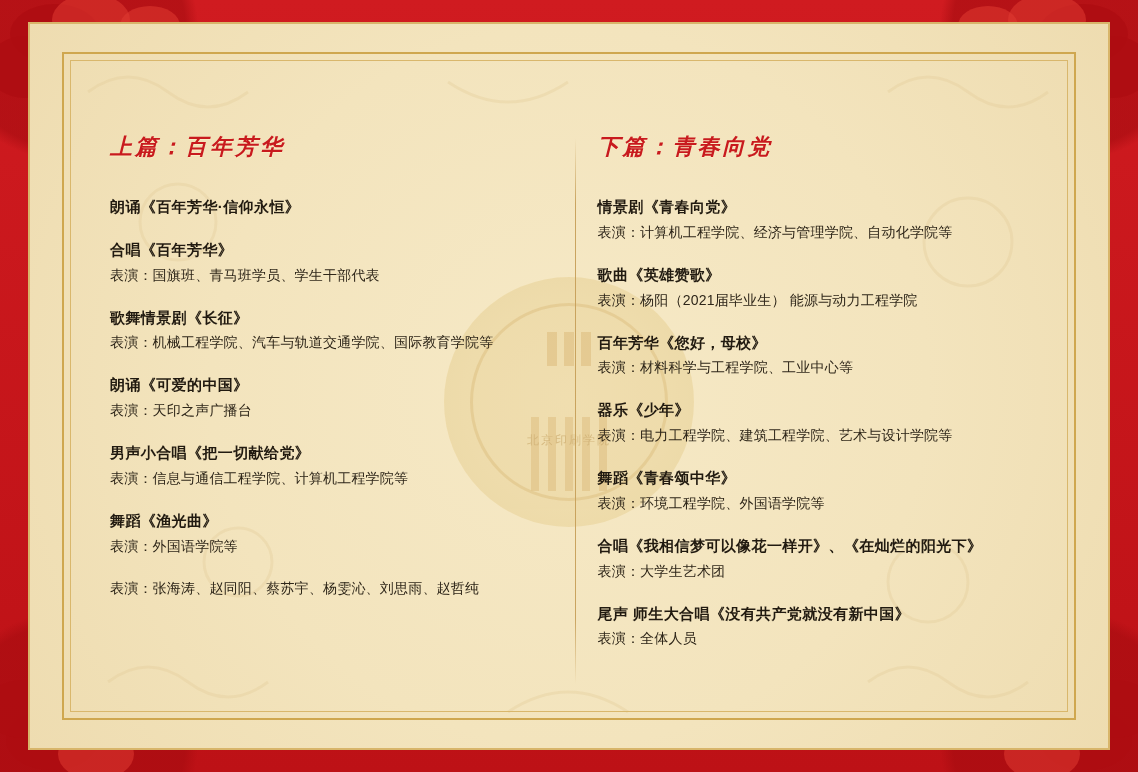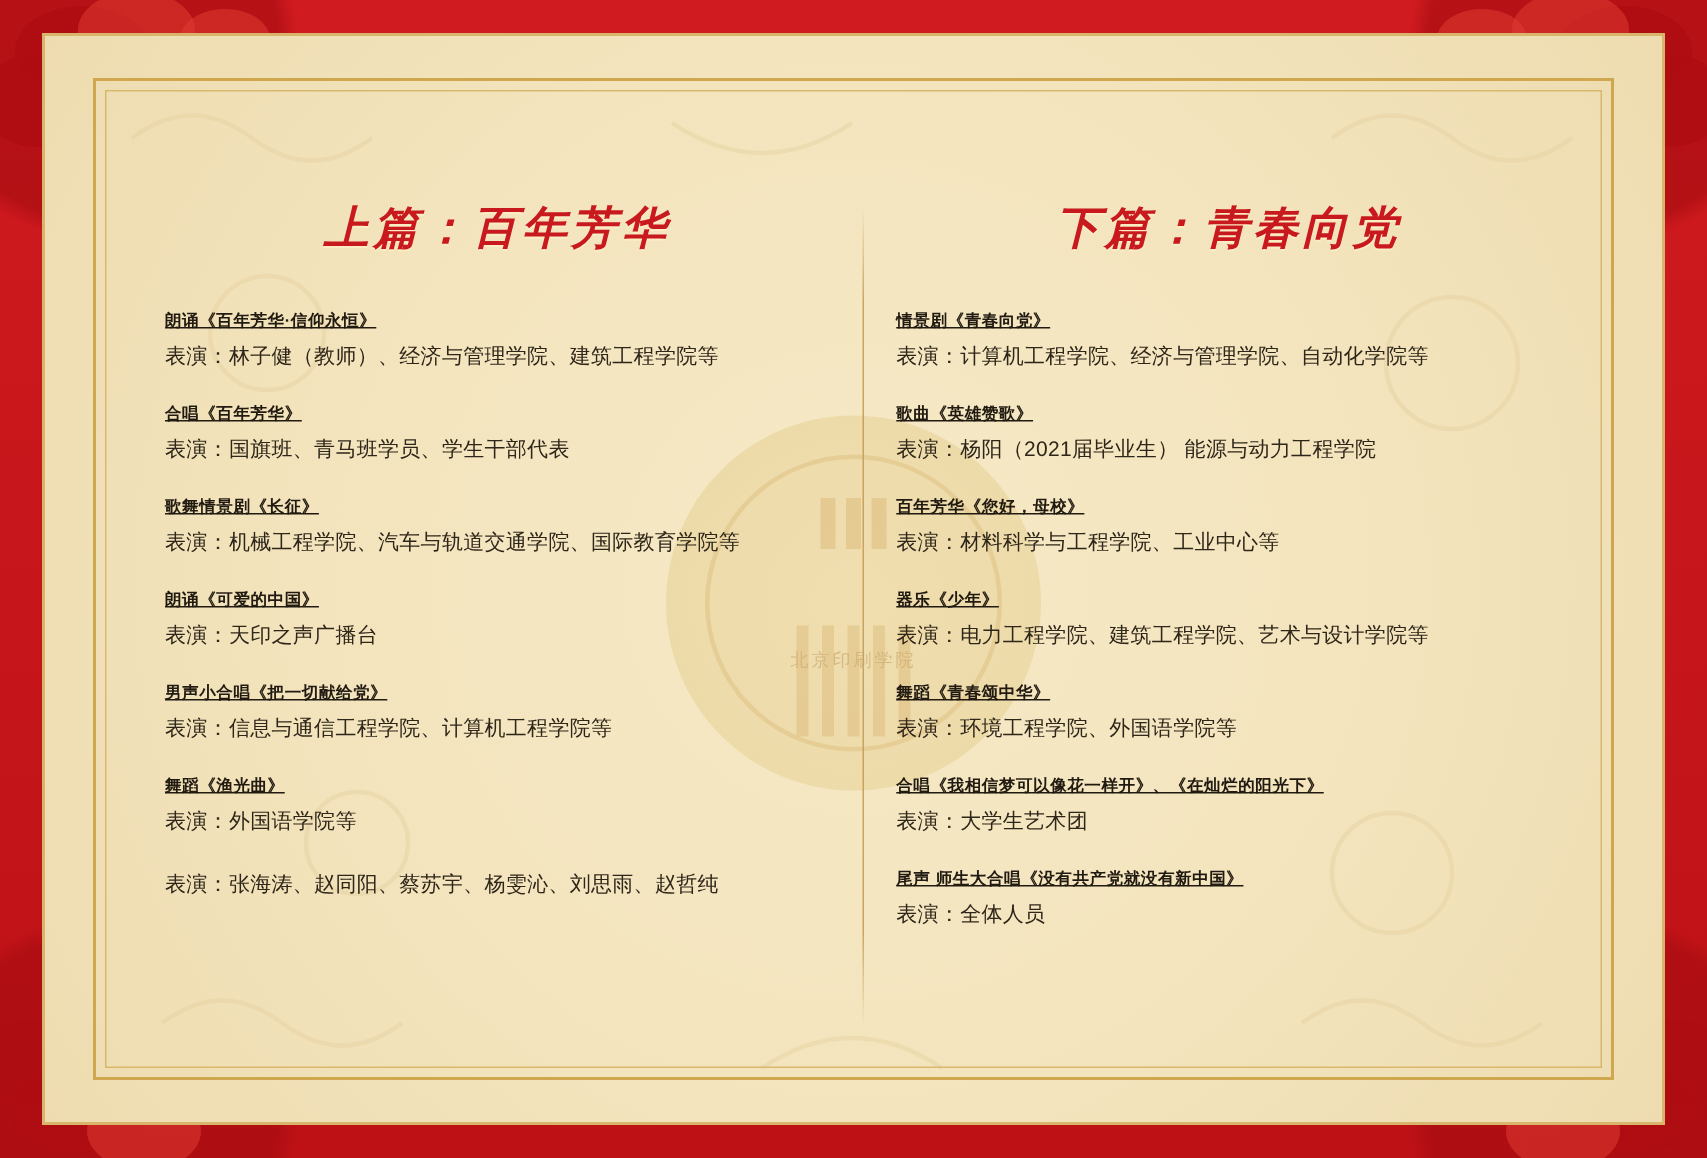--- a/index.html
+++ b/index.html
@@ -155,42 +155,41 @@
     box-sizing: border-box;
   }
   .col.left { padding-left: 34px; }
   .divider {
     width: 1px;
     background: linear-gradient(180deg, rgba(199,160,90,0) 0%, rgba(199,160,90,.95) 12%, rgba(199,160,90,.95) 88%, rgba(199,160,90,0) 100%);
     margin: 6px 0 6px 0;
   }
 
   .col-title {
-    text-align: center;
+    text-align: left;
     font-family: "Liberation Serif", "DejaVu Serif", serif;
     font-weight: bold;
     font-style: italic;
-    font-size: 30px;
+    font-size: 22px;
     color: #c81a1e;
     letter-spacing: 3px;
     margin: 0 0 34px 0;
     text-shadow: 0 1px 0 rgba(255,240,200,.7);
   }
 
   .item {
     margin-bottom: 21px;
   }
   .item:last-child { margin-bottom: 0; }
   .item-title {
-    font-size: 11px;
+    font-size: 15px;
     font-weight: bold;
     color: #211a10;
     line-height: 1.45;
     letter-spacing: .4px;
-    text-decoration: underline;
   }
   .item-perf {
     font-size: 14px;
     color: #2e2619;
     line-height: 1.5;
     margin-top: 4px;
     letter-spacing: .2px;
   }
 </style>
 </head>
@@ -252,21 +251,20 @@
       <div class="seal-label">北京印刷学院</div>
     </div>
 
     <div class="content">
 
       <div class="col left">
         <div class="col-title">上篇：百年芳华</div>
 
         <div class="item">
           <div class="item-title">朗诵《百年芳华·信仰永恒》</div>
-          <div class="item-perf">表演：林子健（教师）、经济与管理学院、建筑工程学院等</div>
         </div>
         <div class="item">
           <div class="item-title">合唱《百年芳华》</div>
           <div class="item-perf">表演：国旗班、青马班学员、学生干部代表</div>
         </div>
         <div class="item">
           <div class="item-title">歌舞情景剧《长征》</div>
           <div class="item-perf">表演：机械工程学院、汽车与轨道交通学院、国际教育学院等</div>
         </div>
         <div class="item">

